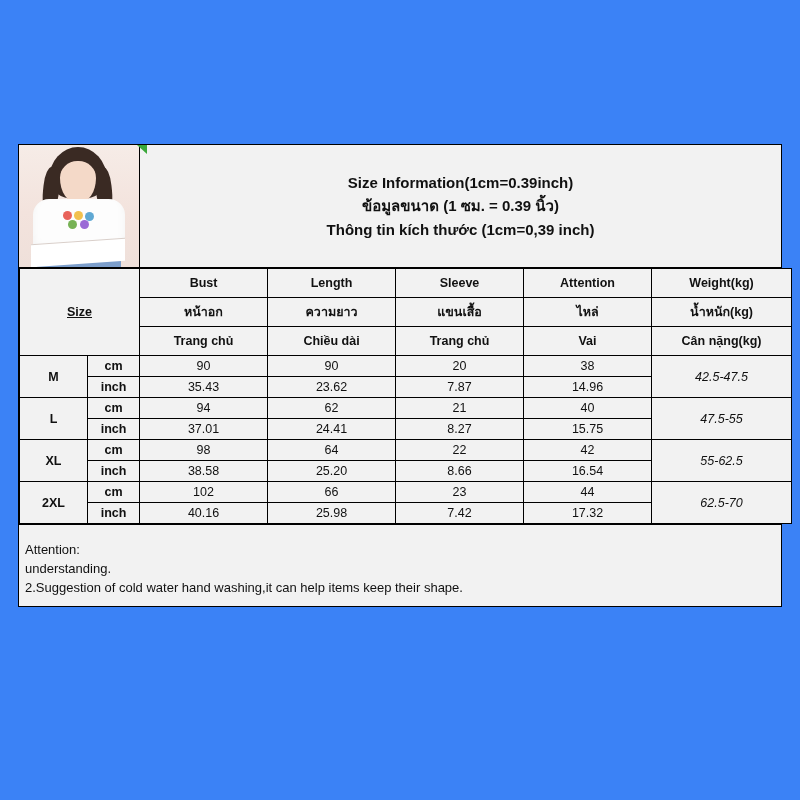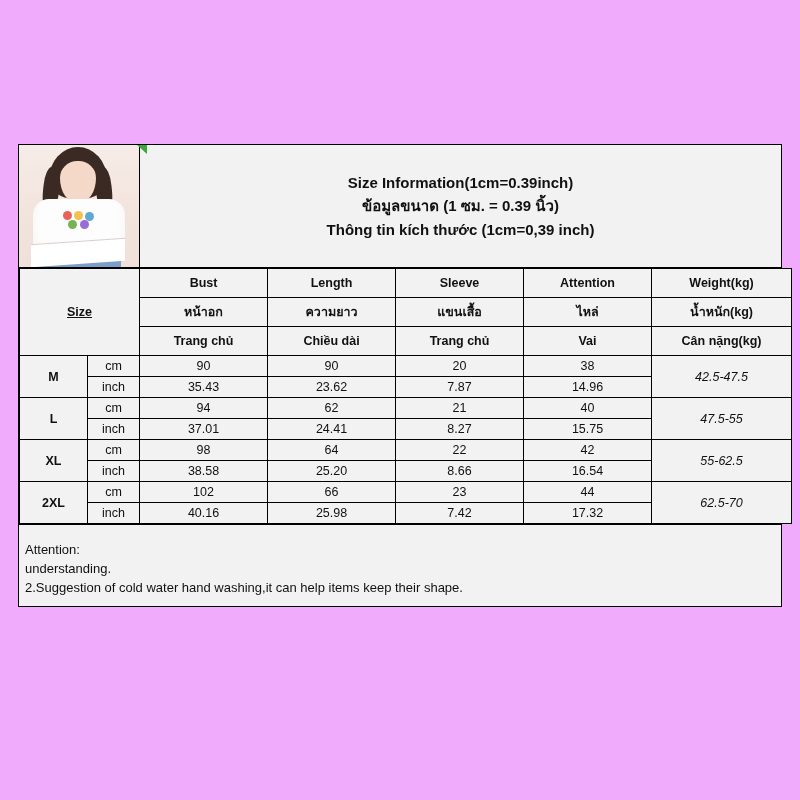--- a/index.html
+++ b/index.html
@@ -10,21 +10,21 @@
   body {
     width: 800px;
     height: 800px;
     font-family: "Liberation Sans", sans-serif;
     overflow: hidden;
   }
   #page {
     position: relative;
     width: 800px;
     height: 800px;
-    background: #f0abfc;
+    background: #3b82f6;
   }
   .chart {
     position: absolute;
     left: 18px;
     top: 144px;
     width: 764px;
     border: 1px solid #000000;
     background: #f2f2f2;
     box-sizing: border-box;
   }
@@ -156,21 +156,21 @@
   .size-label {
     font-weight: bold;
     font-size: 22px;
     text-decoration: underline;
   }
   .size-val {
     font-weight: bold;
     font-size: 15px;
   }
   .unit-cell {
-    font-weight: normal;
+    font-weight: bold;
     font-size: 12.5px;
   }
   .hdr {
     font-weight: bold;
     height: 22px;
   }
   .weight-val {
     font-size: 13px;
     font-style: italic;
   }

